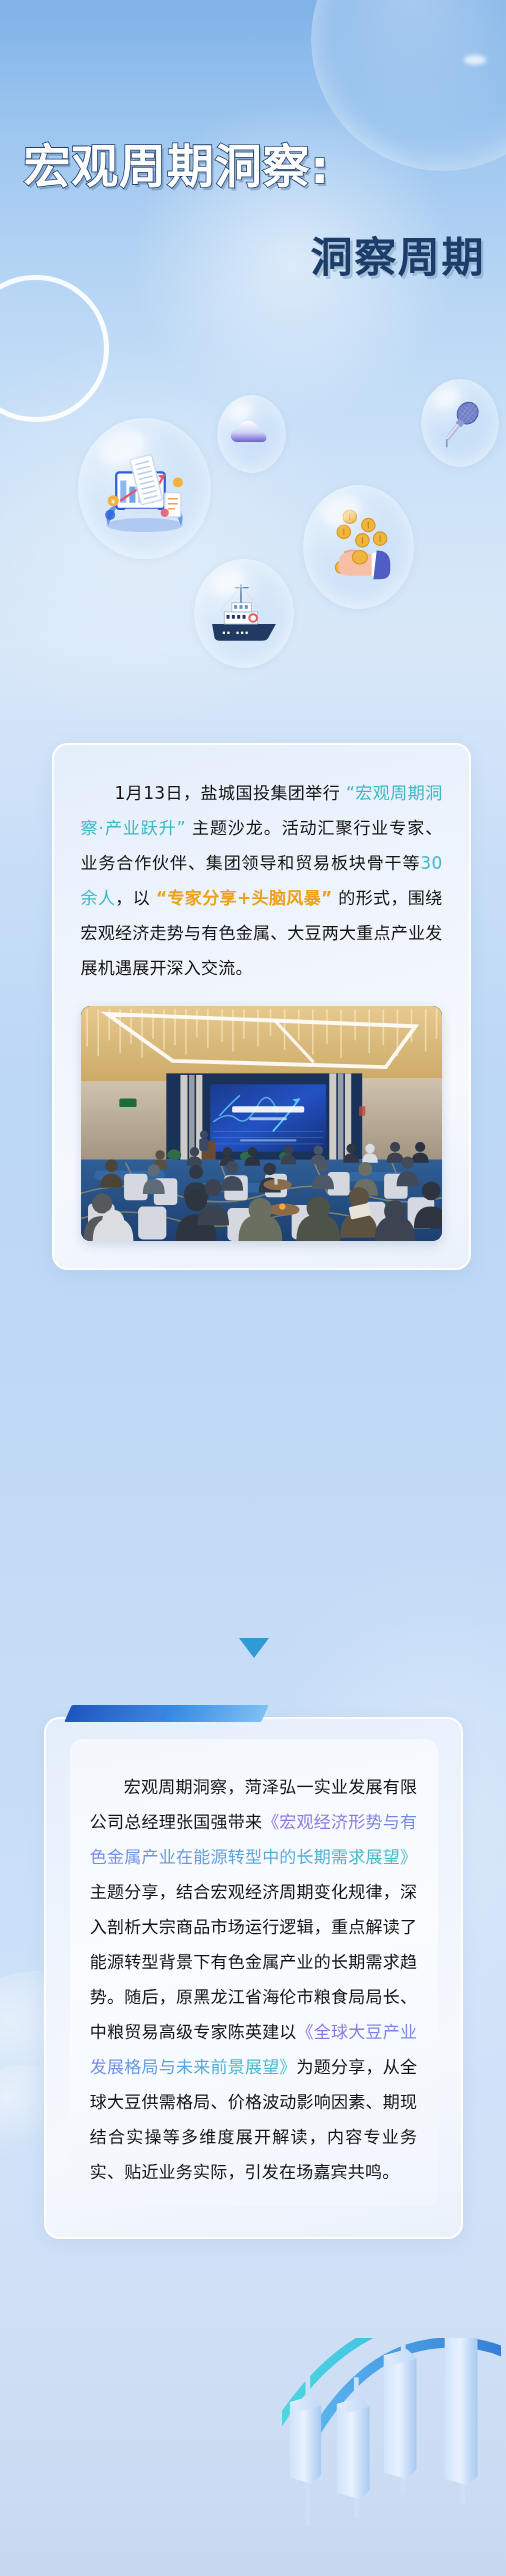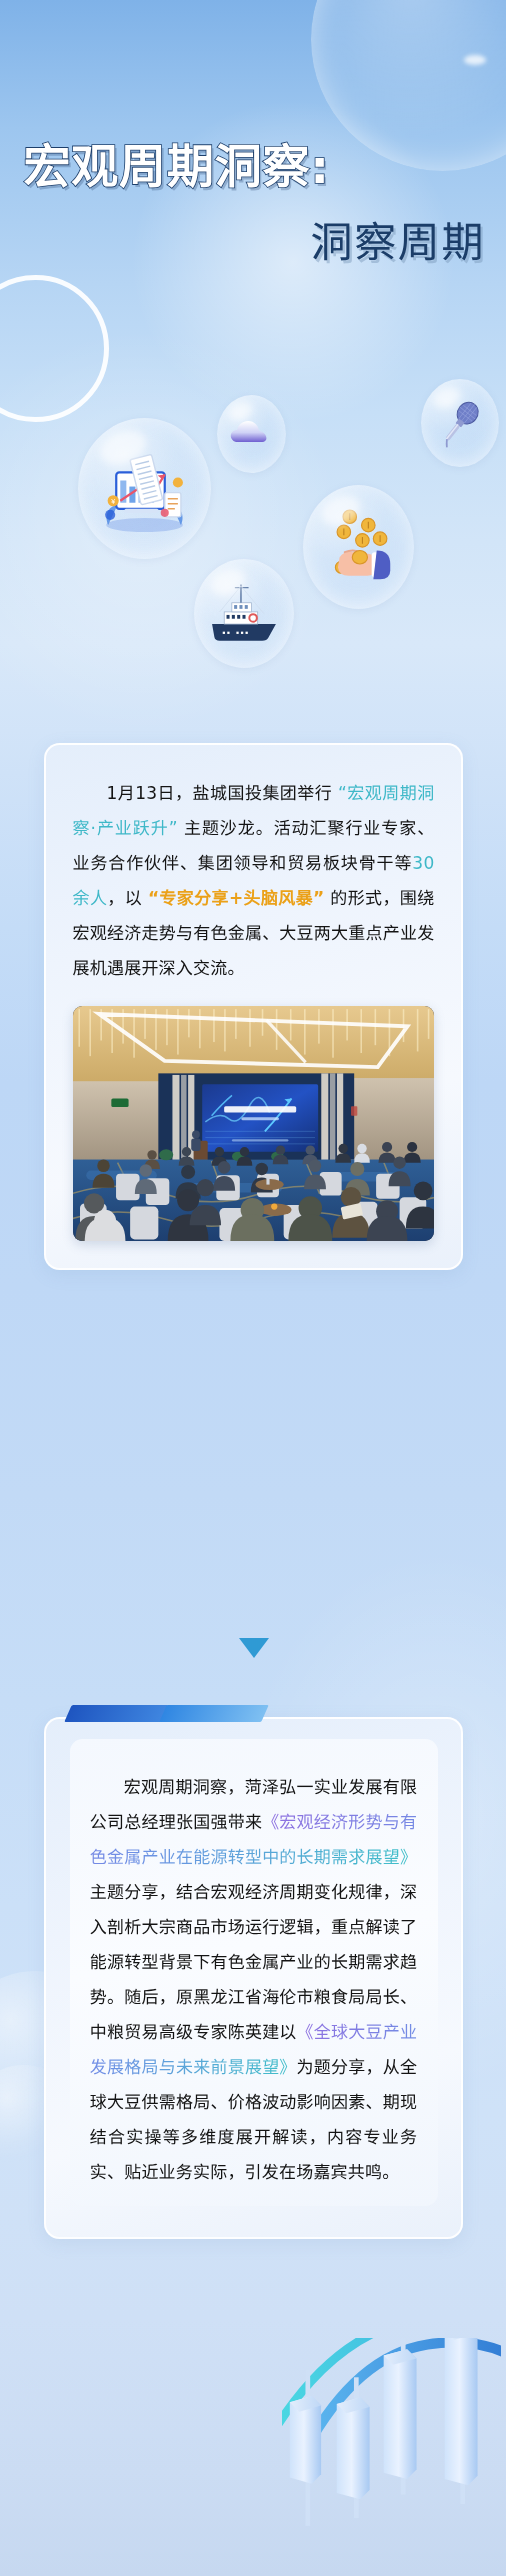--- a/index.html
+++ b/index.html
@@ -101,25 +101,25 @@
     font-size: 47px;
     letter-spacing: 0.8px;
     color: #ffffff;
     padding-left: 23.5px;
     line-height: 1.12;
     -webkit-text-stroke: 1.6px #1d3f6b;
     paint-order: stroke fill;
     text-shadow: 2.3px 3.1px 0 rgba(40,70,110,.28);
   }
   .title-sub {
-    margin-top: 22px;
+    margin-top: 37px;
     padding-right: 22px;
     text-align: right;
     font-family: "DejaVu Sans", "Liberation Sans", sans-serif;
-    font-weight: 400;
+    font-weight: 700;
     font-size: 42px;
     line-height: 1.30;
     letter-spacing: 1.6px;
     color: #1b3d68;
     text-shadow: 2.3px 3.1px 0 rgba(120,150,185,.45);
   }
   .title-sub span { display: block; }
 
   
   .bub {
@@ -156,21 +156,21 @@
   
   .card {
     position: absolute;
     left: 44px;
     width: 419px;
     border-radius: 15.6px;
     border: 2.3px solid rgba(255,255,255,.92);
     background: linear-gradient(165deg, #e4eefb 0%, #eef4fd 35%, #f6f9fe 70%, #eaf1fb 100%);
     box-shadow: 0 4.7px 17px rgba(110,145,190,.13);
   }
-  .card-1 { top: 743px; padding: 31px 26.6px 26.6px; }
+  .card-1 { top: 743px; padding: 31px 26.6px 26.6px; margin-left: 8px; }
   .card-2 { top: 1717px; padding: 0 0 31px; }
 
   .body-text {
     font-family: "DejaVu Sans", "Liberation Sans", sans-serif;
     font-size: 17px;
     line-height: 2.06;
     color: #141414;
     text-align: justify;
     text-indent: 2em;
     letter-spacing: 0.2px;

